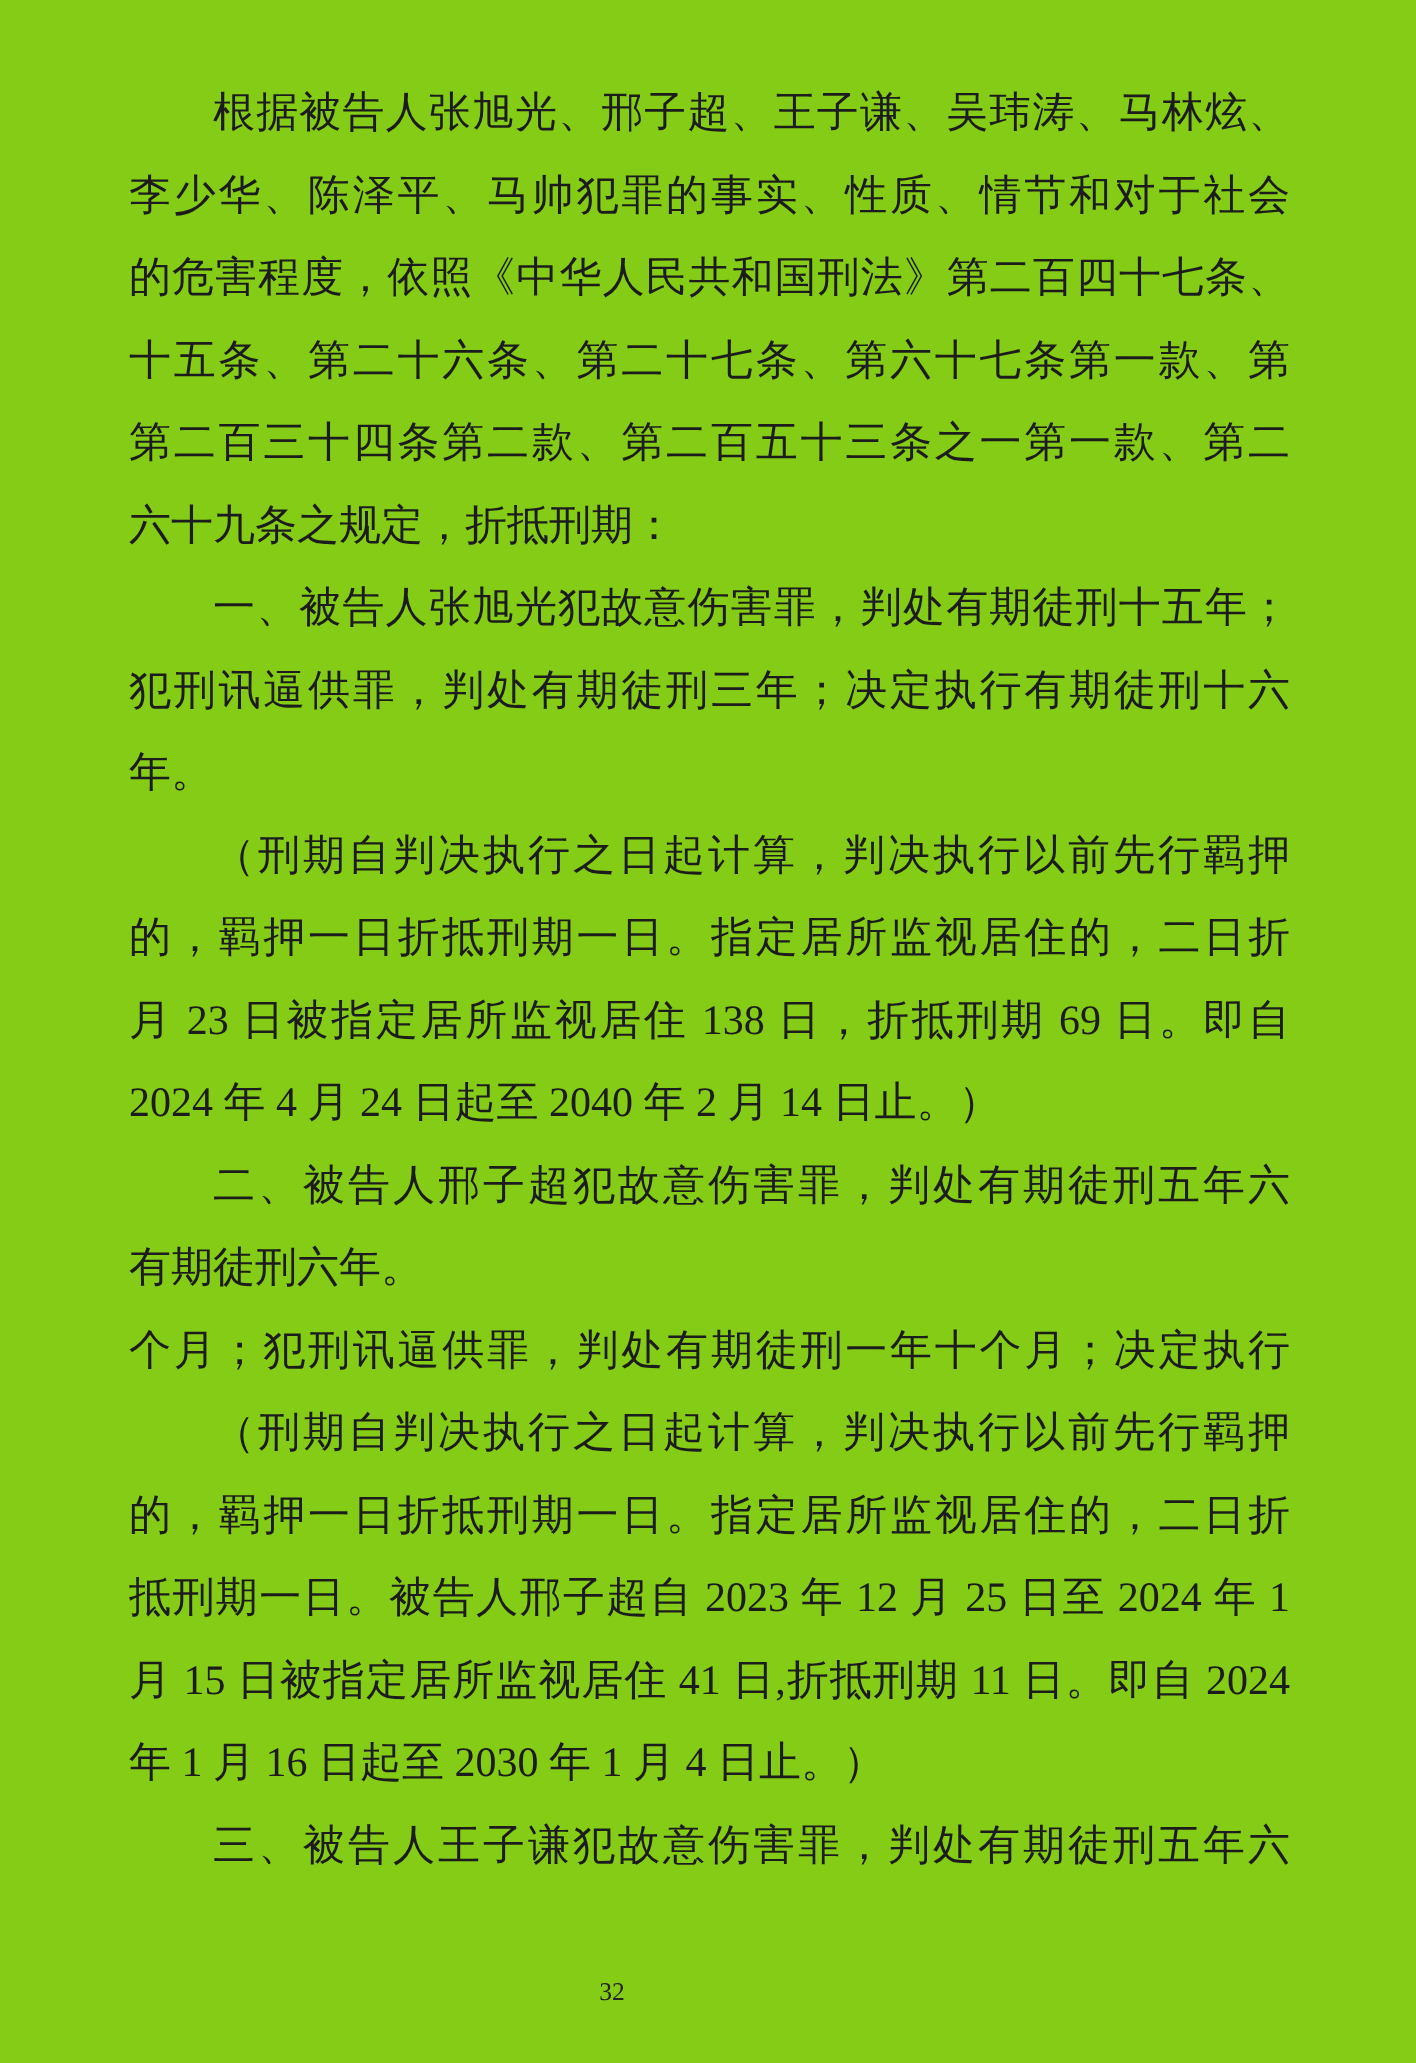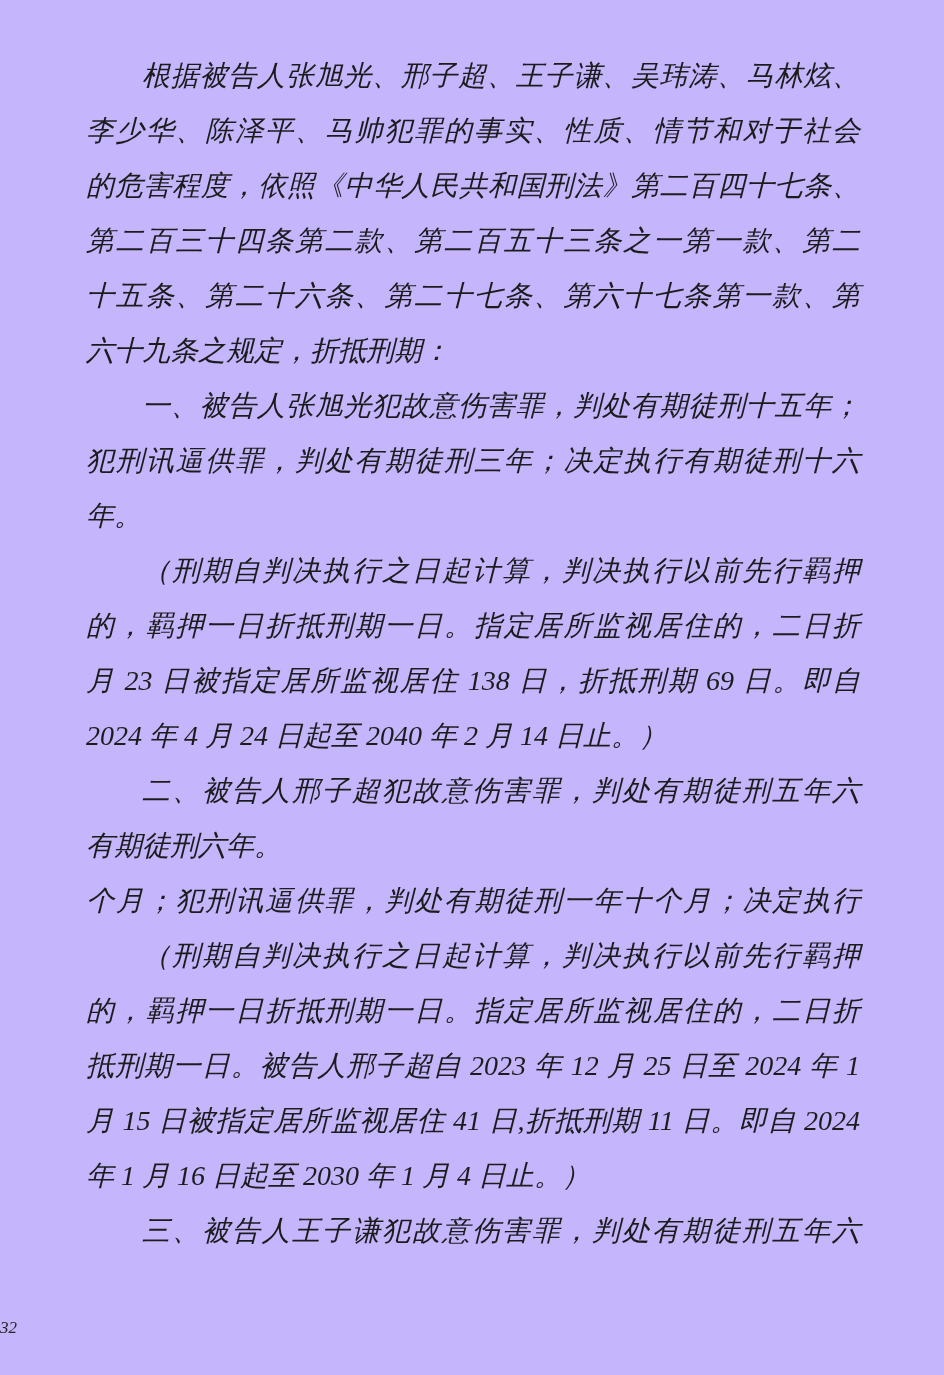--- a/index.html
+++ b/index.html
@@ -5,25 +5,24 @@
   html, body {
     margin: 0;
     padding: 0;
     background: #e9e9e9;
   }
   .page {
     position: relative;
     width: 944px;
     height: 1375px;
     margin: 0 auto;
-    background: #c4b5fd;
+    background: #84cc16;
     color: #1c1c1c;
     font-family: "Liberation Serif", "DejaVu Serif", serif;
     overflow: hidden;
-    font-style: italic;
   }
   .text-block {
     position: absolute;
     left: 86px;
     top: 48px;
     width: 774px;
   }
   .line {
     font-size: 28px;
     line-height: 55px;
@@ -40,35 +39,36 @@
     word-break: keep-all;
   }
   .line.indent {
     text-indent: 56px;
   }
   .page-number {
     position: absolute;
     left: 0;
     top: 1318px;
     width: 816px;
+    text-align: center;
     font-size: 17px;
     color: #242424;
     font-family: "Liberation Serif", "DejaVu Serif", serif;
   }
 </style>
 </head>
 <body>
 
 <div class="page">
   <div class="text-block">
       <div class="line indent fill">根据被告人张旭光、邢子超、王子谦、吴玮涛、马林炫、</div>
       <div class="line fill">李少华、陈泽平、马帅犯罪的事实、性质、情节和对于社会</div>
       <div class="line fill">的危害程度，依照《中华人民共和国刑法》第二百四十七条、</div>
+      <div class="line fill">十五条、第二十六条、第二十七条、第六十七条第一款、第</div>
       <div class="line fill">第二百三十四条第二款、第二百五十三条之一第一款、第二</div>
-      <div class="line fill">十五条、第二十六条、第二十七条、第六十七条第一款、第</div>
       <div class="line">六十九条之规定，折抵刑期：</div>
       <div class="line indent fill">一、被告人张旭光犯故意伤害罪，判处有期徒刑十五年；</div>
       <div class="line fill">犯刑讯逼供罪，判处有期徒刑三年；决定执行有期徒刑十六</div>
       <div class="line">年。</div>
       <div class="line indent fill">（刑期自判决执行之日起计算，判决执行以前先行羁押</div>
       <div class="line fill">的，羁押一日折抵刑期一日。指定居所监视居住的，二日折</div>
       <div class="line fill">月 23 日被指定居所监视居住 138 日，折抵刑期 69 日。即自</div>
       <div class="line">2024 年 4 月 24 日起至 2040 年 2 月 14 日止。）</div>
       <div class="line indent fill">二、被告人邢子超犯故意伤害罪，判处有期徒刑五年六</div>
       <div class="line">有期徒刑六年。</div>

